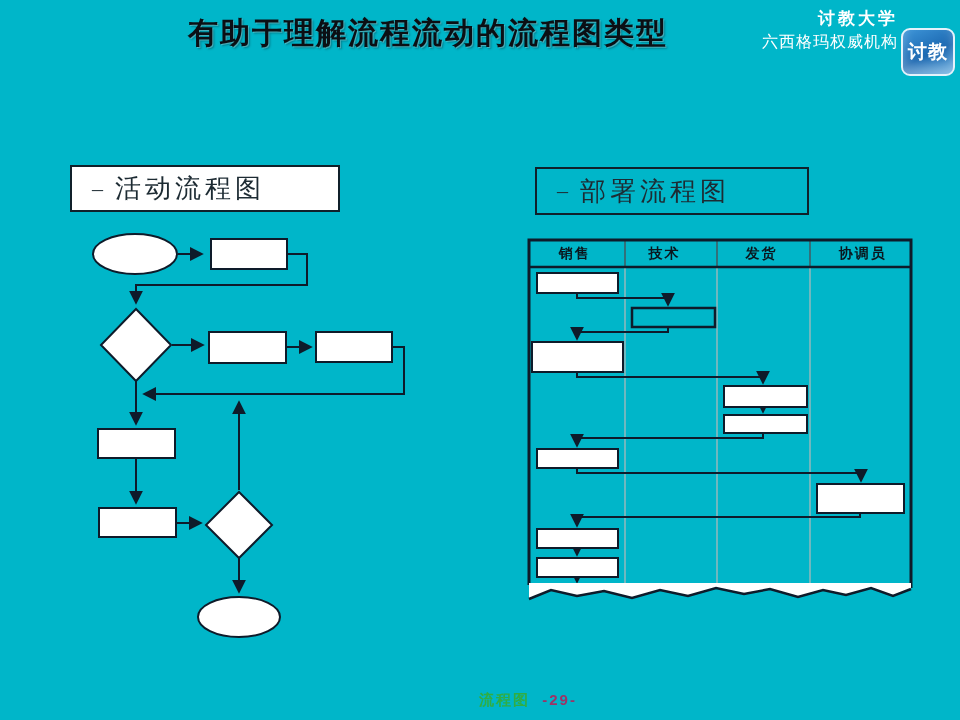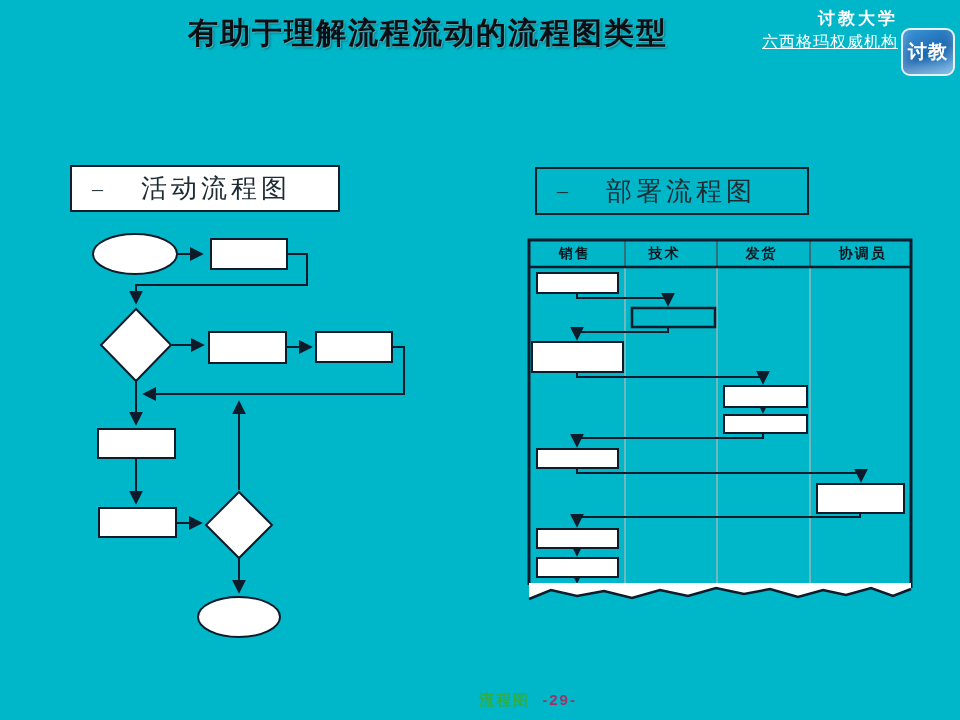--- a/index.html
+++ b/index.html
@@ -9,37 +9,37 @@
     font-family:"Liberation Sans", sans-serif;
   }
   .title{
     position:absolute;left:0;top:13px;width:840px;text-align:center;
     font-size:30px;font-weight:bold;color:#0b0f14;letter-spacing:2px;
     text-shadow:1px 1px 0 rgba(255,255,255,0.28), 2px 2px 2px rgba(0,40,50,0.35);
     padding-left:8px;
   }
   .brand{position:absolute;top:9px;right:62px;text-align:right;color:#ffffff;line-height:1.15;}
   .brand-line1{font-size:17px;font-weight:bold;letter-spacing:3px;}
-  .brand-line2{font-size:16px;letter-spacing:1px;margin-top:4px;text-decoration:underline;}
+  .brand-line2{font-size:16px;letter-spacing:1px;margin-top:4px;}
   .logo{
     position:absolute;top:12px;right:5px;width:50px;height:44px;border-radius:9px;
     background:linear-gradient(155deg,#3d95d8 0%,#1b67b0 55%,#5aa6dd 100%);
     border:2px solid #e4f2fb;
     box-shadow:inset 0 -9px 12px rgba(255,255,255,0.30);
     display:flex;align-items:center;justify-content:center;
     color:#ffffff;font-size:19px;font-weight:bold;letter-spacing:1px;margin-top:16px;
   }
   .label-box{
     position:absolute;display:flex;align-items:center;
     font-family:"Liberation Serif", serif;color:#1d2b33;font-size:26px;
   }
   .label-left{left:70px;top:165px;width:266px;height:43px;background:#ffffff;border:2px solid #10202a;}
   .label-right{left:535px;top:167px;width:270px;height:44px;background:transparent;border:2px solid #10202a;}
   .label-dash{margin-left:20px;font-size:22px;}
-  .label-text{margin-left:38px;letter-spacing:4px;}
+  .label-text{margin-left:12px;letter-spacing:4px;}
   .diagram-svg{position:absolute;left:0;top:0;pointer-events:none;}
   .lane-headers{position:absolute;left:529px;top:240px;width:382px;height:27px;display:flex;}
   .lane-cell{
     display:flex;align-items:center;justify-content:center;
     font-size:14px;font-weight:bold;color:#0a161e;letter-spacing:2px;
   }
   .lane-w1{width:96px;} .lane-w2{width:92px;} .lane-w3{width:111px;} .lane-w4{width:101px;}
   .footer{
     position:absolute;left:0;top:691px;width:100%;text-align:center;
     font-size:15px;font-weight:bold;letter-spacing:2px;padding-left:48px;

